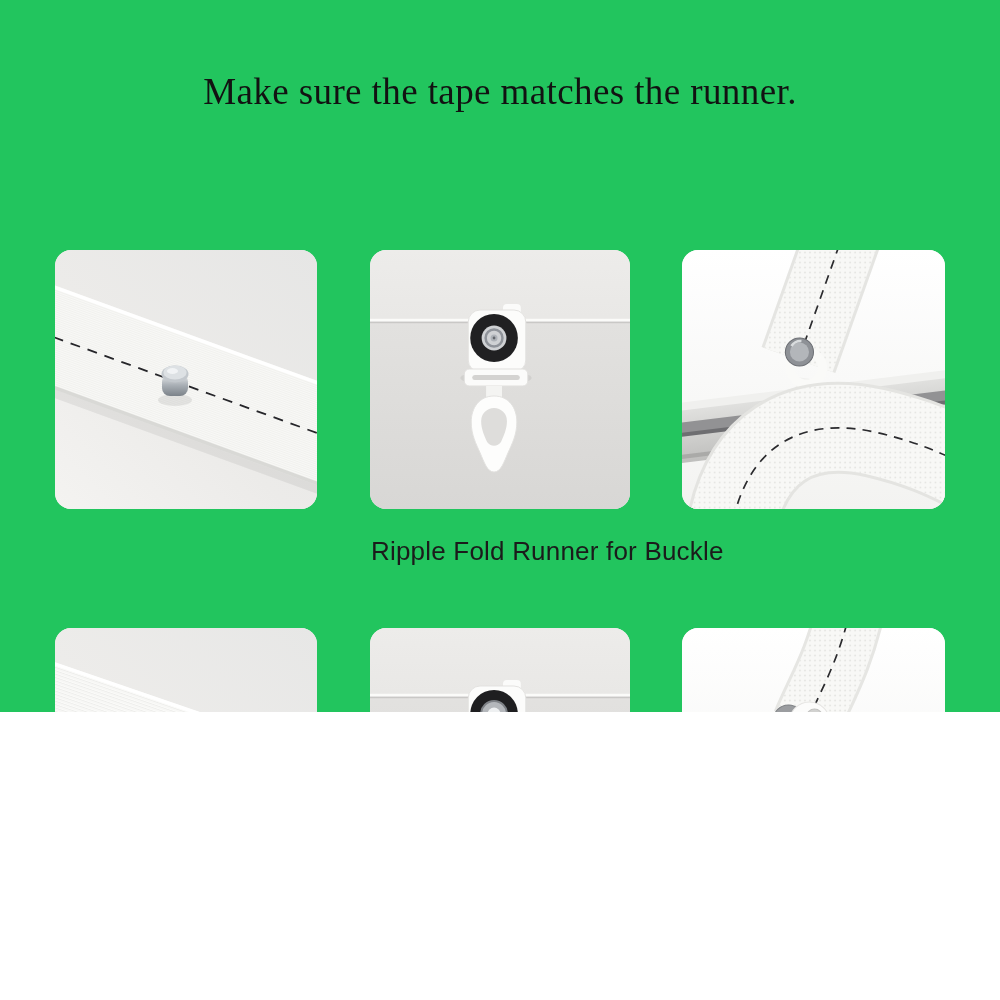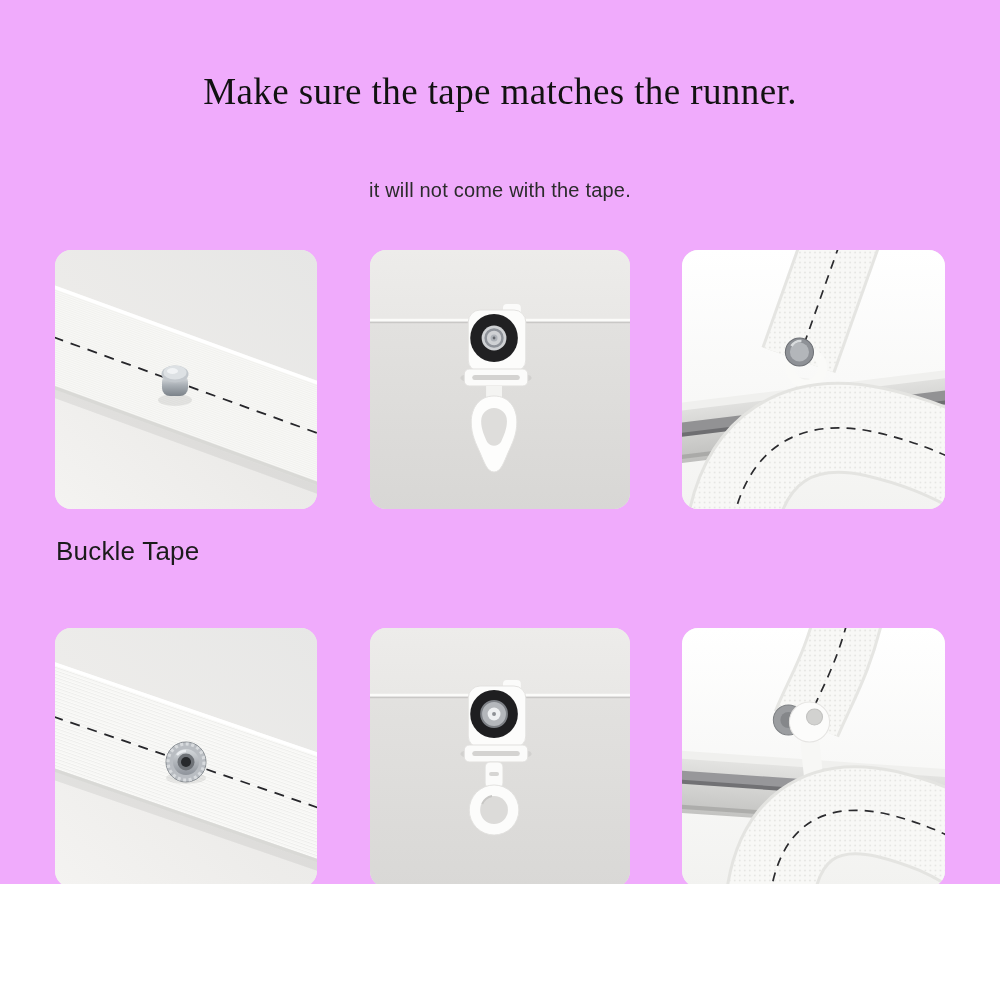--- a/index.html
+++ b/index.html
@@ -1,17 +1,17 @@
 <!DOCTYPE html>
 <html><head>
 <meta charset="utf-8">
 <style>
   html,body{margin:0;padding:0;background:#ffffff;}
   #canvas{
-    position:relative;width:1000px;height:884px;background:#f0abfc;overflow:hidden;
+    position:relative;width:1000px;height:712px;background:#22c55e;overflow:hidden;
     font-family:"Liberation Sans",sans-serif;
   }
   .title{
     position:absolute;top:72px;left:0;right:0;text-align:center;
     font-family:"Liberation Serif","DejaVu Serif",serif;
     font-size:37px;font-weight:400;color:#121212;letter-spacing:0.4px;line-height:1.1;
   }
   .sub{
     position:absolute;left:0;right:0;text-align:center;
     font-size:20px;color:#2b2b2b;letter-spacing:0.2px;line-height:1.2;
@@ -35,21 +35,20 @@
   #cap2,#cap5{left:371px}
   #cap1,#cap2{top:537px}
   #cap4,#cap5{top:913px}
 </style>
 </head>
 <body>
 
 <div id="canvas">
 
   <div class="title">Make sure the tape matches the runner.</div>
-  <div class="sub" id="sub2">it will not come with the tape.</div>
 
   <div class="tile" id="t1">
     <svg viewBox="0 0 262 259" preserveAspectRatio="none">
       <defs>
         <linearGradient id="bg1" x1="1" y1="0" x2="0" y2="1">
           <stop offset="0" stop-color="#e6e6e5"></stop>
             <stop offset="0.55" stop-color="#ecebe9"></stop>
             <stop offset="1" stop-color="#f4f3f1"></stop>
         </linearGradient>
         <pattern id="wv1" width="4" height="4" patternUnits="userSpaceOnUse">
@@ -247,15 +246,15 @@
       <circle cx="106" cy="92" r="8" fill="#85878a"></circle>
       <circle cx="127" cy="94" r="20" fill="#fcfcfb" stroke="#e5e4e2"></circle>
       <circle cx="132" cy="89" r="8" fill="#d2d2d0" stroke="#c2c2c0"></circle>
       <path d="M86 285 C 92 196 142 172 204 186 C 244 196 268 208 292 223" stroke="#e4e4e1" stroke-width="90" fill="none"></path>
       <path d="M86 285 C 92 196 142 172 204 186 C 244 196 268 208 292 223" stroke="#f8f8f6" stroke-width="84" fill="none"></path>
       <path d="M86 285 C 92 196 142 172 204 186 C 244 196 268 208 292 223" stroke="url(#kn6)" stroke-width="84" fill="none"></path>
       <path d="M86 285 C 92 196 142 172 204 186 C 244 196 268 208 292 223" stroke="#2b2b2e" stroke-width="1.7" stroke-dasharray="9 7" fill="none"></path>
     </svg>
   </div>
 
-  <div class="cap" id="cap1">Buckle Tape</div>
+  <div class="cap" id="cap2">Ripple Fold Runner for Buckle</div>
 
 </div>
 
 </body></html>

